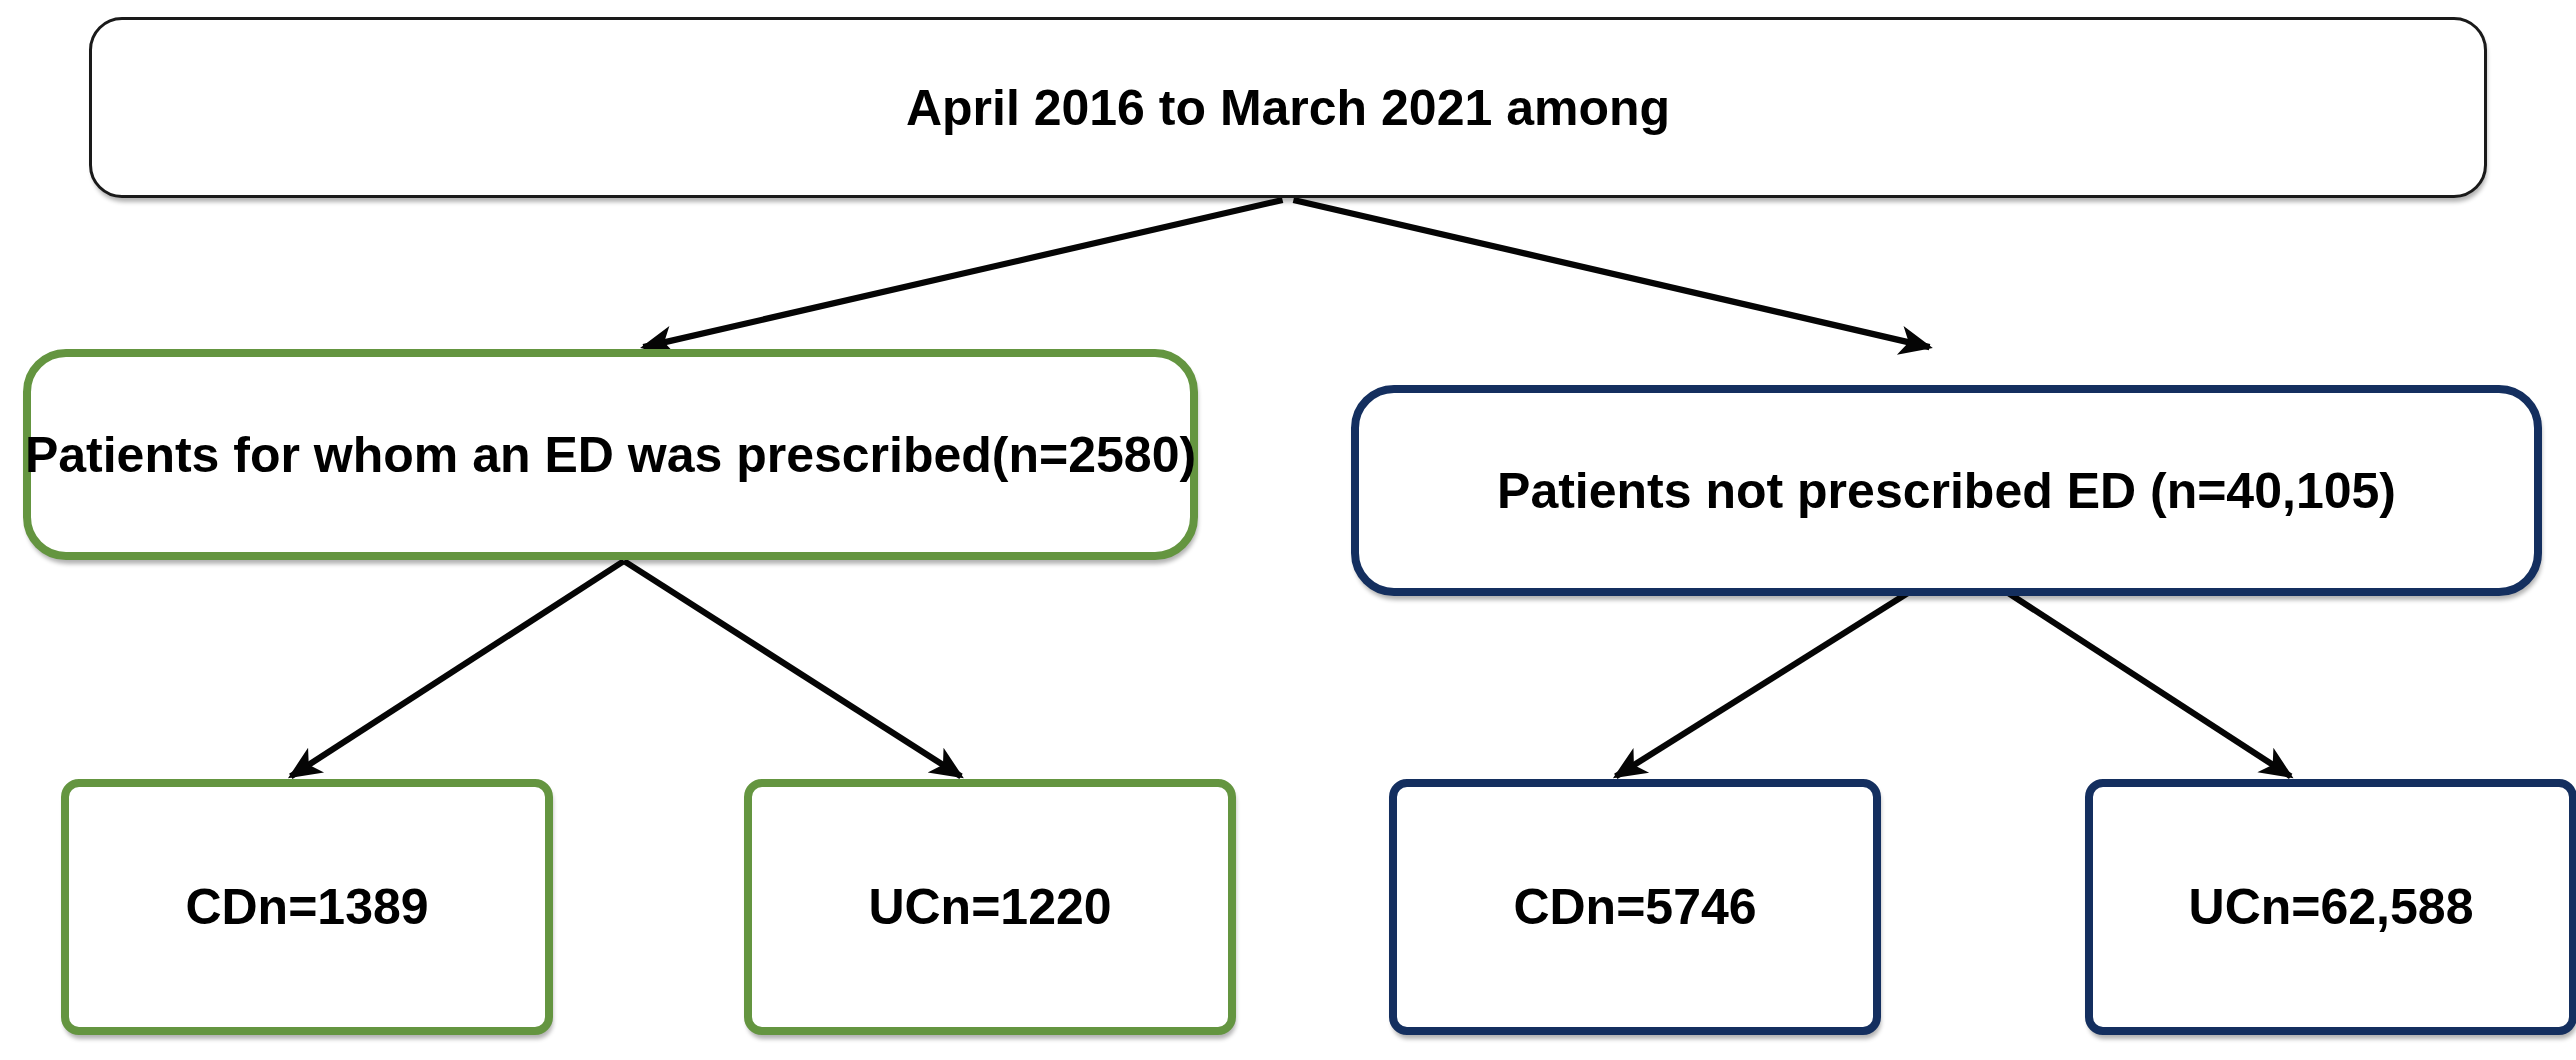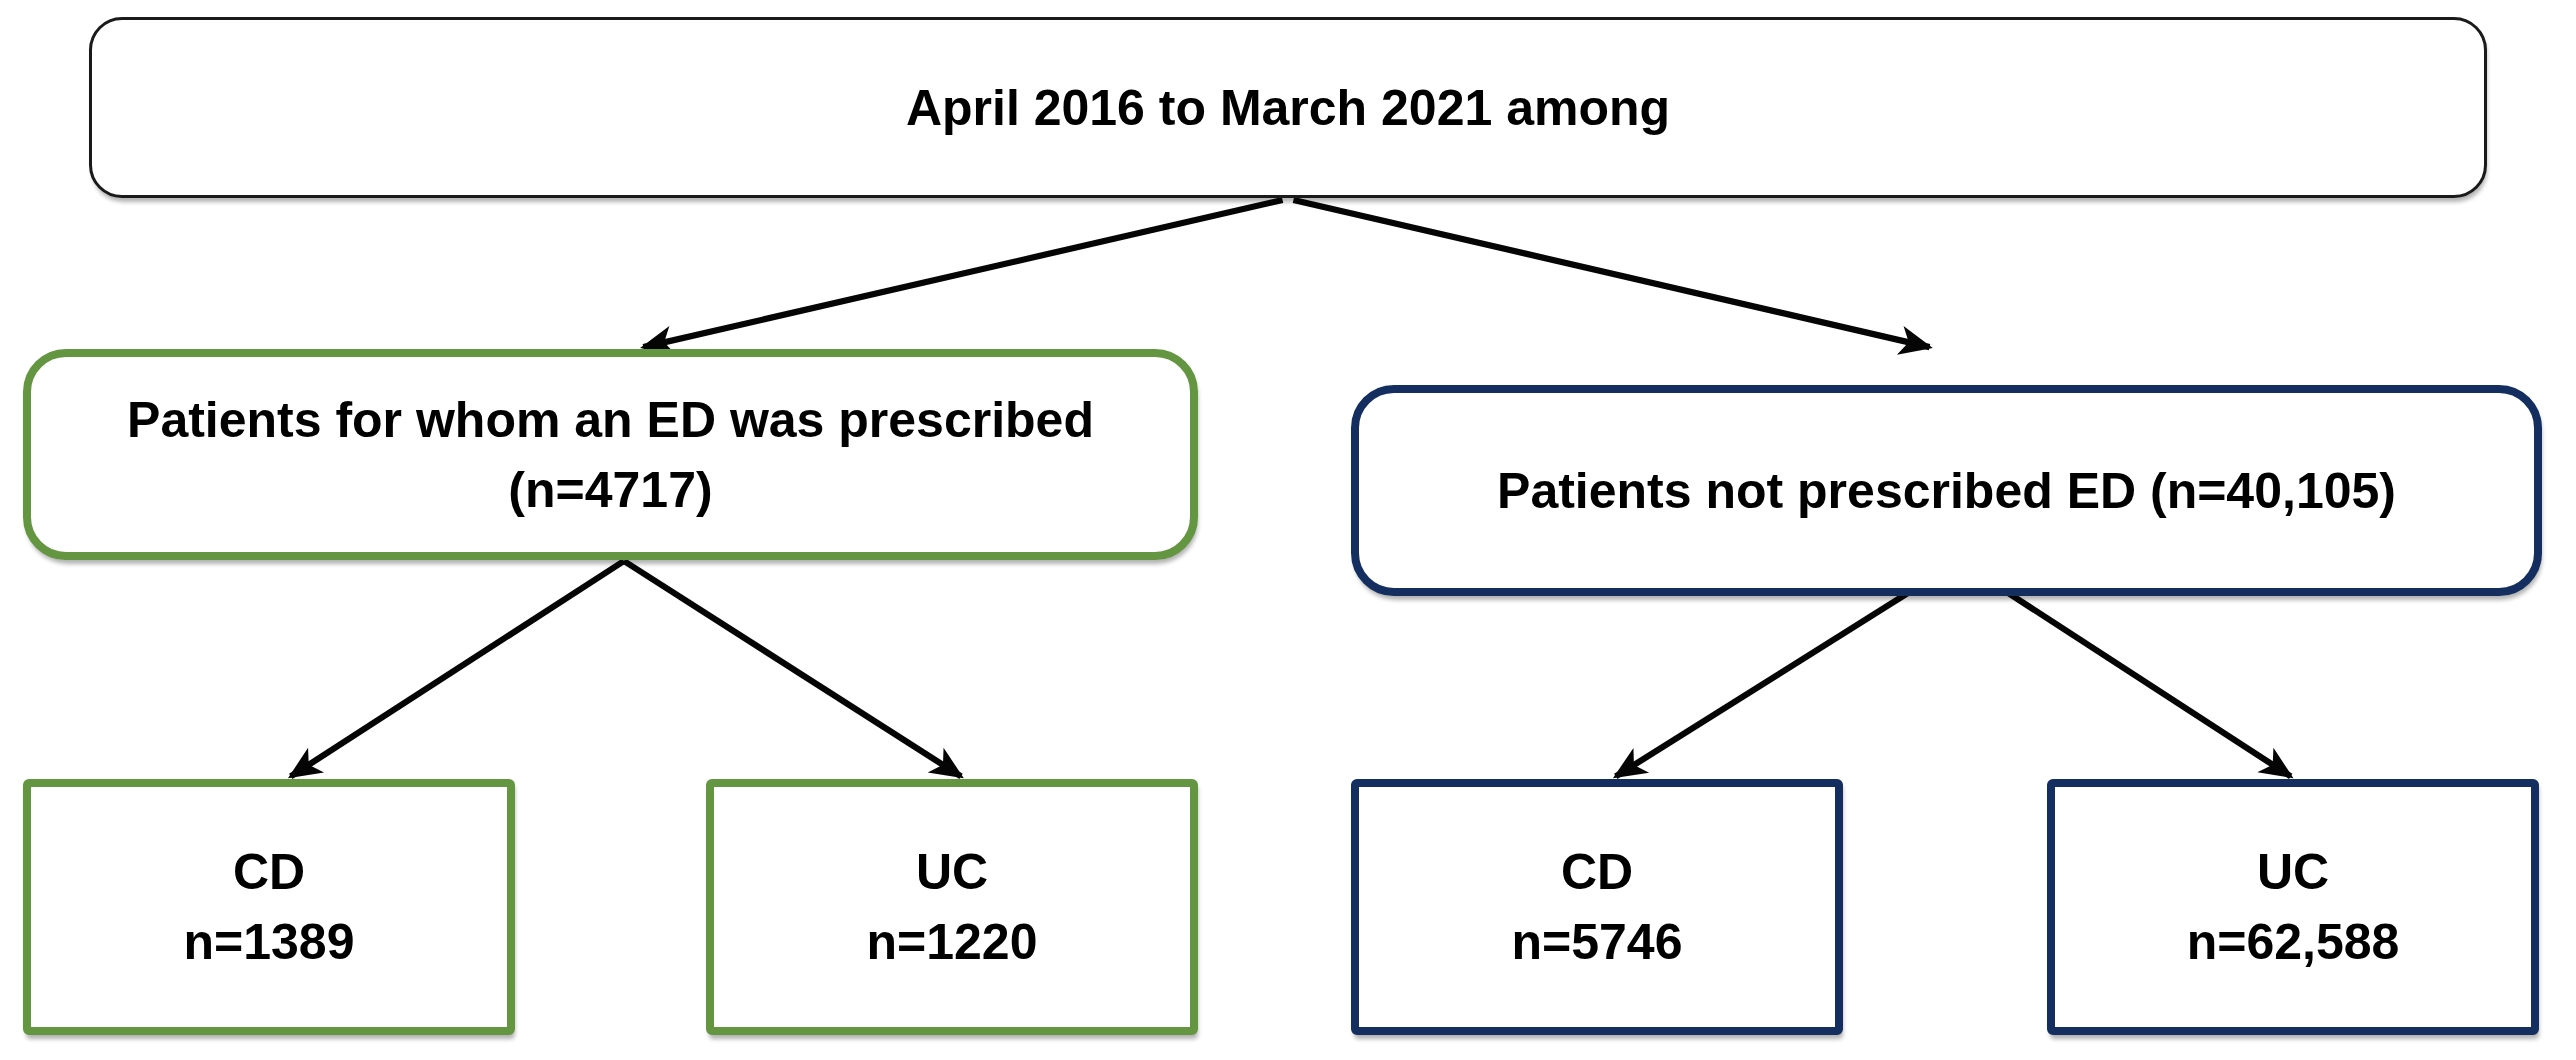--- a/index.html
+++ b/index.html
@@ -20,21 +20,21 @@
     left: 0; top: 0;
     width: 2576px;
     height: 1060px;
     pointer-events: none;
   }
   .node {
     position: absolute;
     box-sizing: border-box;
     background: #ffffff;
     display: flex;
-    flex-direction: column;
+    flex-direction: row;
     justify-content: center;
     align-items: center;
     text-align: center;
     font-weight: 700;
     color: #000000;
     font-size: 50px;
     line-height: 1.4;
     box-shadow: 1.5px 4.6px 4.6px -1.5px rgba(0,0,0,0.30);
   }
   .node .line { white-space: nowrap; }
@@ -46,21 +46,21 @@
     border-radius: 33px;
     line-height: 1.36;
   }
   .node-branch {
     border-width: 8.5px;
     border-style: solid;
     border-radius: 43px;
   }
   .node-ed      { left: 23px;   top: 349px;  width: 1175px; height: 211px; }
   .node-no-ed   { left: 1351px; top: 349px;  width: 1191px; height: 211px; }
-  .node-leaf    { border-width: 8.5px; border-style: solid; border-radius: 6px; }
+  .node-leaf    { border-width: 8.5px; border-style: solid; border-radius: 18px; margin-left: 38px; }
   .node-ed-cd   { left: 23px;   top: 779px; width: 492px;  height: 256px; }
   .node-ed-uc   { left: 706px;  top: 779px; width: 492px;  height: 256px; }
   .node-noed-cd { left: 1351px; top: 779px; width: 492px;  height: 256px; }
   .node-noed-uc { left: 2047px; top: 779px; width: 492px;  height: 256px; }
 </style>
 </head>
 <body>
 
 <div class="canvas">
 
@@ -77,21 +77,21 @@
     <line x1="2528" y1="724" x2="2085" y2="1002" stroke-width="8" marker-end="url(#ah)" style="stroke: rgb(5, 5, 5);"></line>
     <line x1="2528" y1="724" x2="2956" y2="1002" stroke-width="8" marker-end="url(#ah)" style="stroke: rgb(5, 5, 5);"></line>
   </svg>
 
   <div class="node node-root" style="border-color: rgb(26, 26, 26);">
     <div class="line">April 2016 to March 2021 among</div>
   </div>
 
   <div class="node node-branch node-ed" style="border-color: rgb(100, 149, 64);">
     <div class="line">Patients for whom an ED was prescribed</div>
-    <div class="line">(n=4717)</div>
+    <div class="line">(n=2580)</div>
   </div>
 
   <div class="node node-branch node-no-ed" style="border-color: rgb(20, 47, 95); margin-top: 36px;">
     <div class="line">Patients not prescribed ED (n=40,105)</div>
   </div>
 
   <div class="node node-leaf node-ed-cd" style="border-color: rgb(100, 149, 64);">
     <div class="line">CD</div>
     <div class="line">n=1389</div>
   </div>

